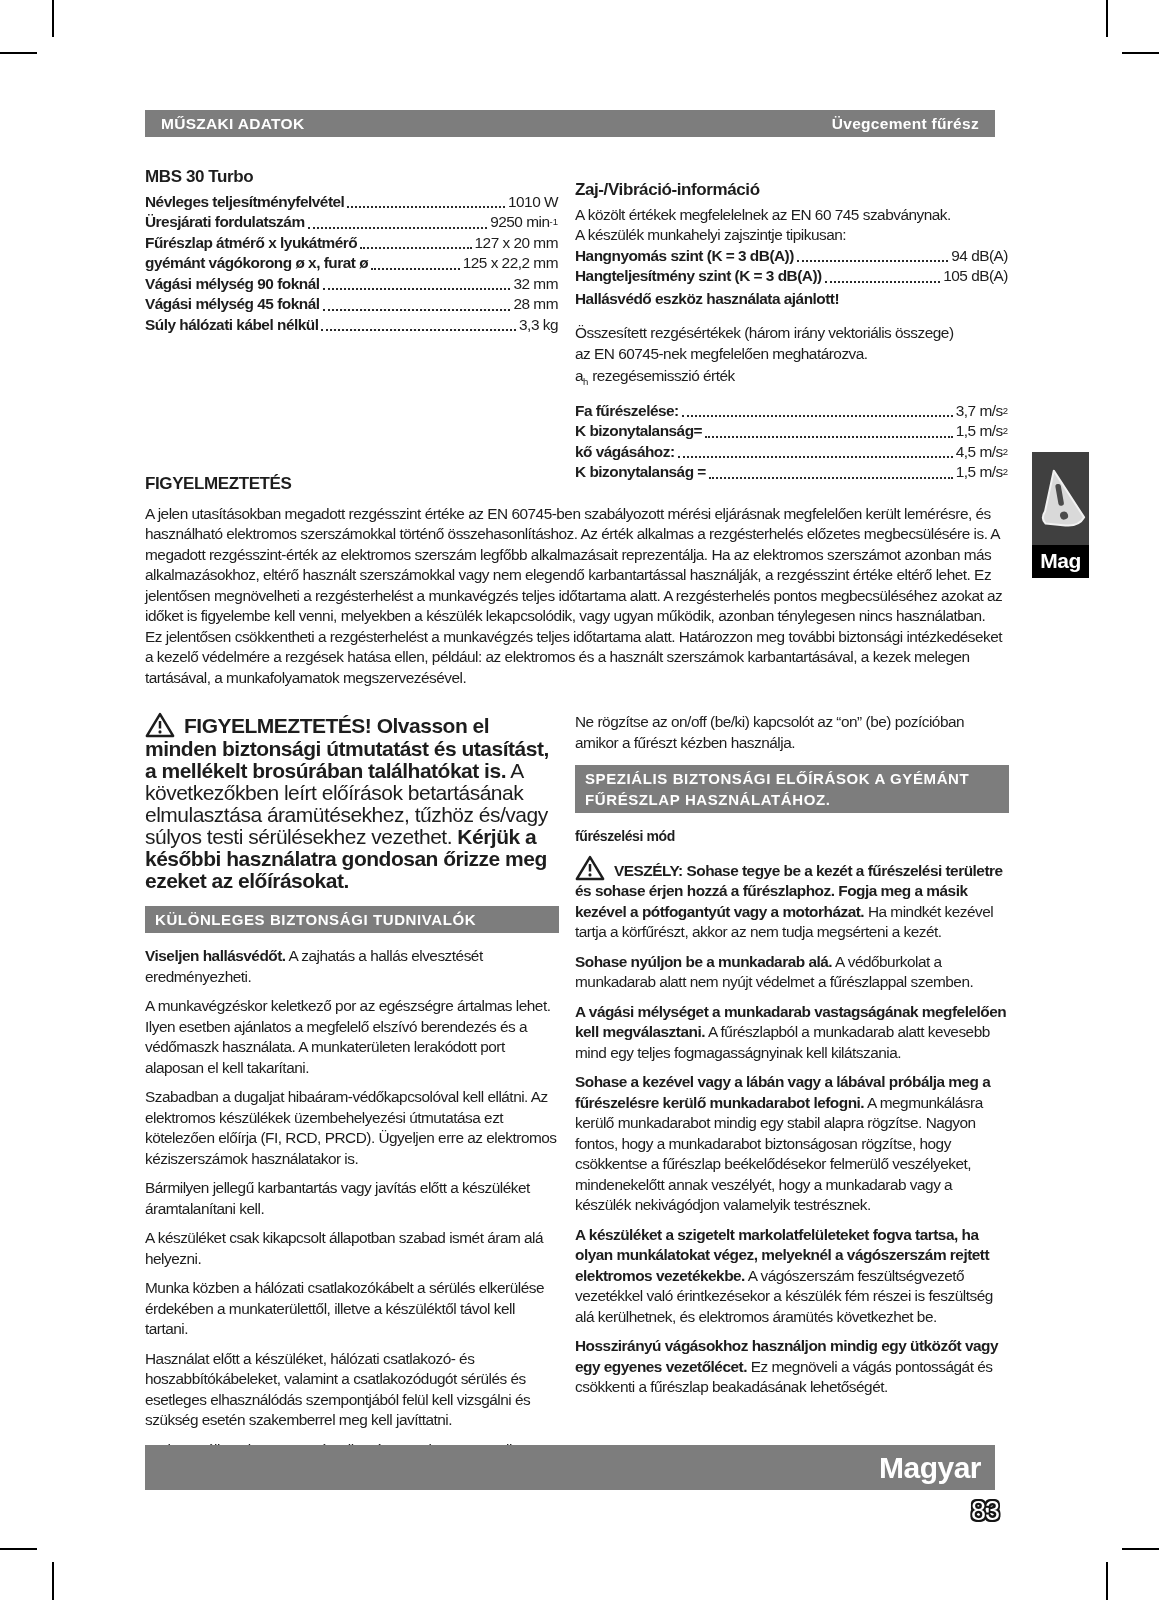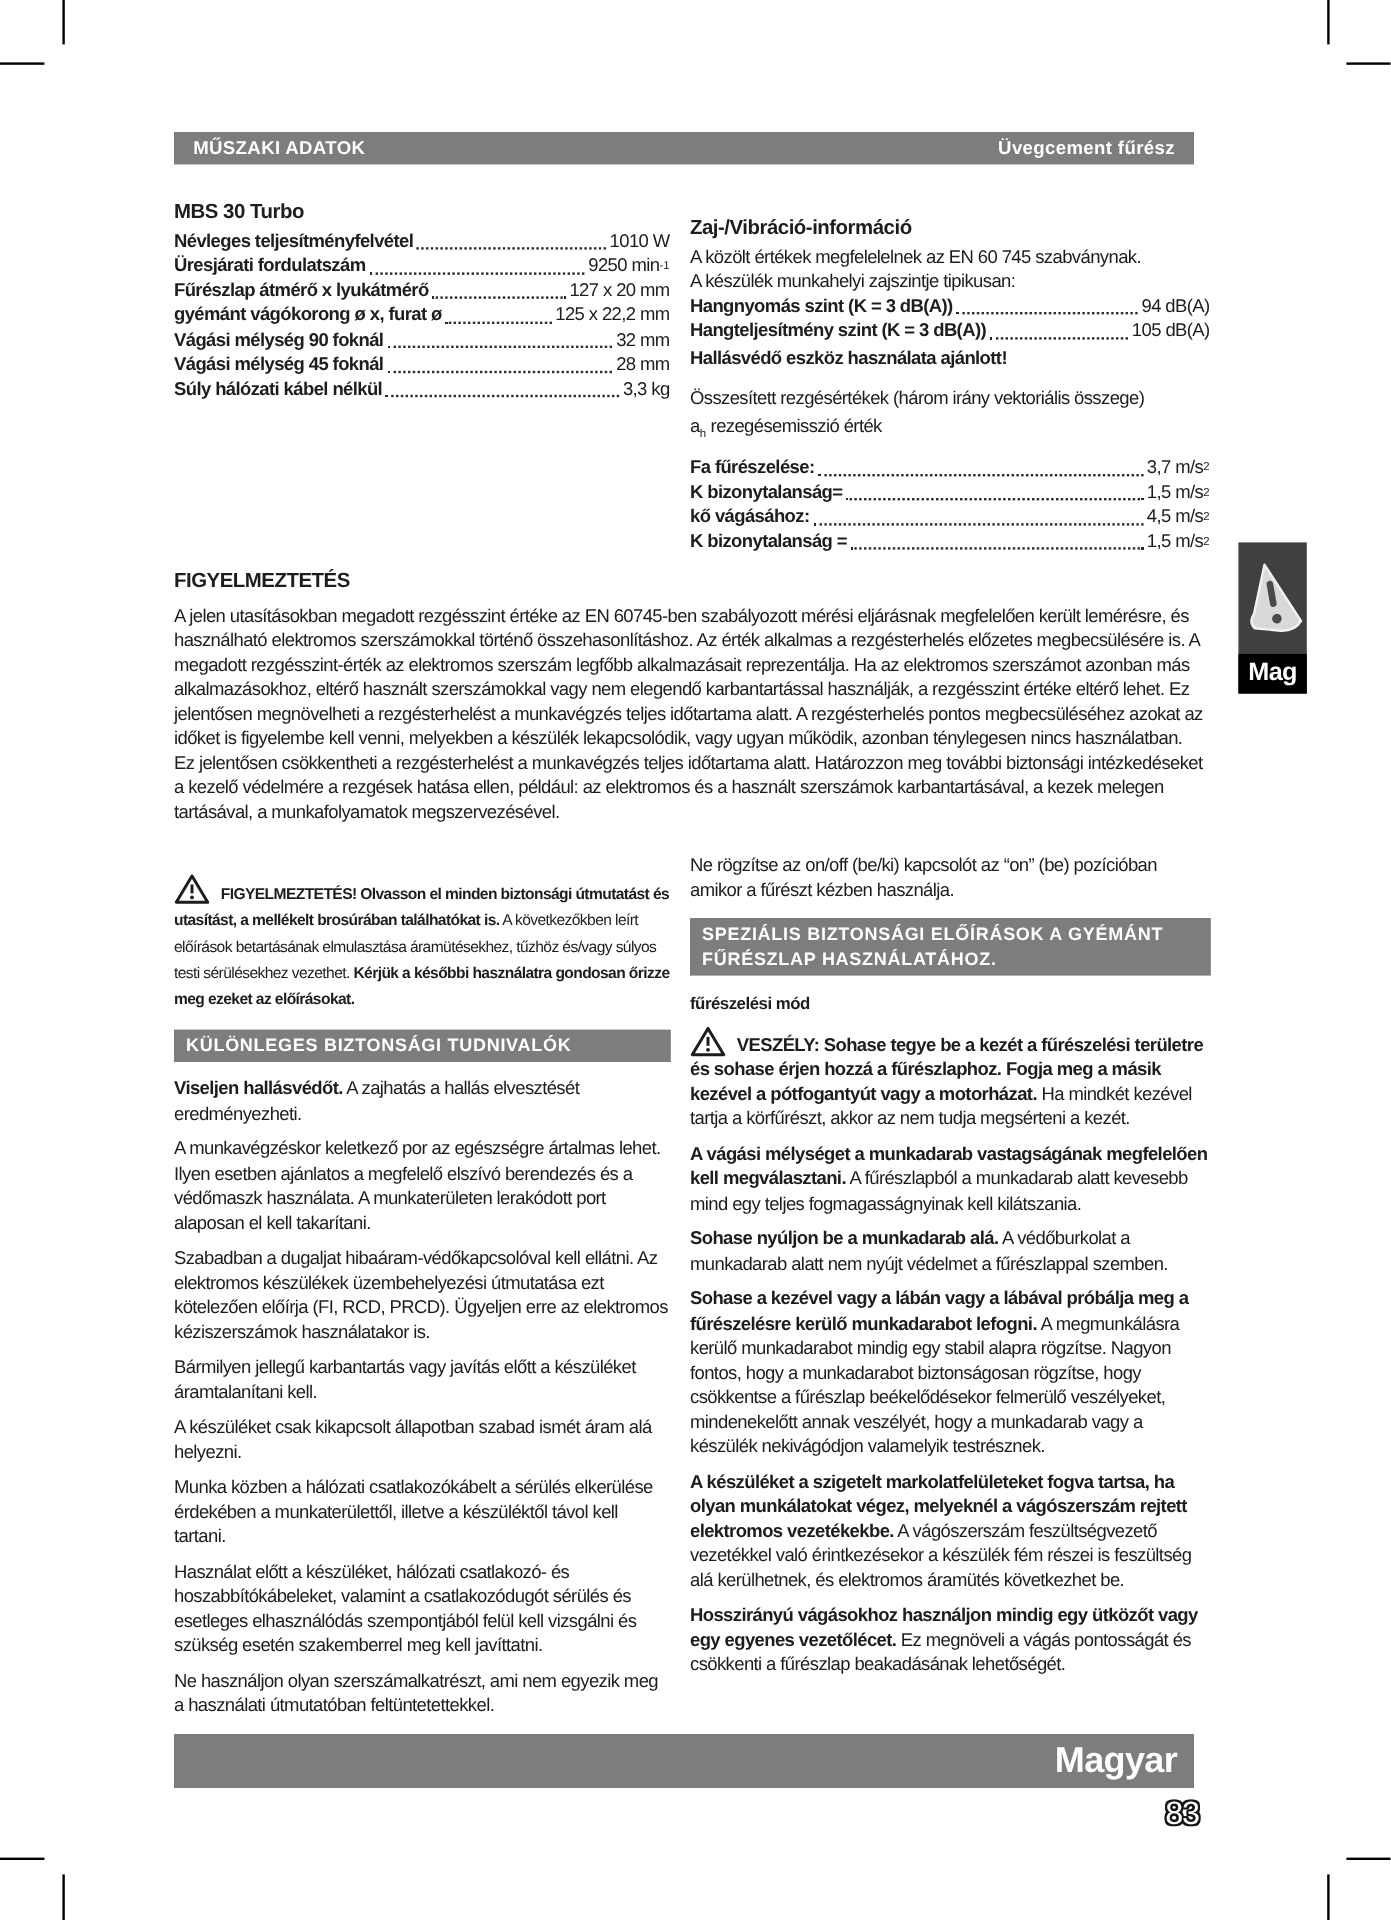--- a/index.html
+++ b/index.html
@@ -31,21 +31,21 @@
   .noise .note{font-weight:bold;margin:2px 0 14px;}
   .vibintro{margin-top:2px;}
   .ah-line{margin:2px 0 8px;}
 
   .warning-block{position:absolute;left:145px;top:474px;width:858px;}
   .warning-block h3{margin-bottom:9px;}
 
   .col-left{position:absolute;left:145px;top:712px;width:414px;}
   .col-right{position:absolute;left:575px;top:712px;width:434px;}
 
-  .alert{font-size:13px;line-height:22px;margin-bottom:14px;margin-top:16px;}
+  .alert{font-size:21px;line-height:22px;margin-bottom:14px;}
   .warn-icon{display:inline-block;width:30px;height:26px;vertical-align:-5px;margin-right:9px;}
   .warn-icon svg{width:100%;height:100%;}
 
   .section-bar{display:flex;align-items:center;min-height:27px;padding:3px 10px;
     font-weight:bold;font-size:15px;letter-spacing:.6px;margin:4px 0 13px;line-height:21px;}
   .section-bar.two-line{margin-top:12px;}
 
   .side-tab{position:absolute;left:1032px;top:452px;width:57px;height:126px;background:#404040;}
   .side-tab .tab-icon{position:absolute;left:3px;top:8px;width:51px;height:80px;}
   .side-tab .tab-label{position:absolute;left:0;bottom:0;width:100%;height:33px;background:#000;
@@ -129,20 +129,21 @@
         <span class="dots"></span>
         <span class="val">94 dB(A)</span>
     </div>
     <div class="dotrow">
       <span class="lbl">Hangteljesítmény szint (K = 3 dB(A))</span>
         <span class="dots"></span>
         <span class="val">105 dB(A)</span>
     </div>
     <div class="note">Hallásvédő eszköz használata ajánlott!</div>
     <div class="vibintro">Összesített rezgésértékek (három irány vektoriális összege)</div>
+    <div>az EN 60745-nek megfelelően meghatározva.</div>
     <div class="ah-line">
       <span>a</span><sub>h</sub><span> rezegésemisszió érték</span>
     </div>
     <div class="dotrow">
       <span class="lbl">Fa fűrészelése:</span>
         <span class="dots"></span>
         <span class="val">3,7 m/s</span>
         <sup>2</sup>
     </div>
     <div class="dotrow">
@@ -201,22 +202,22 @@
     <h4>fűrészelési mód</h4>
     <p>
       <span class="warn-icon">
         <svg viewBox="0 0 26 23" aria-hidden="true">
             <path d="M13 1.8 L24.6 21.2 H1.4 Z" fill="none" stroke="#1d1d1d" stroke-width="2.2" stroke-linejoin="round"></path>
             <rect x="11.9" y="8" width="2.2" height="6.6" fill="#1d1d1d"></rect>
             <circle cx="13" cy="17.6" r="1.4" fill="#1d1d1d"></circle>
           </svg>
       </span><span class="b">VESZÉLY: Sohase tegye be a kezét a fűrészelési területre és sohase érjen hozzá a fűrészlaphoz. Fogja meg a másik kezével a pótfogantyút vagy a motorházat.</span><span> Ha mindkét kezével tartja a körfűrészt, akkor az nem tudja megsérteni a kezét.</span>
     </p>
+    <p><span class="b">Sohase nyúljon be a munkadarab alá.</span><span> A védőburkolat a munkadarab alatt nem nyújt védelmet a fűrészlappal szemben.</span></p>
     <p><span class="b">A vágási mélységet a munkadarab vastagságának megfelelően kell megválasztani.</span><span> A fűrészlapból a munkadarab alatt kevesebb mind egy teljes fogmagasságnyinak kell kilátszania.</span></p>
-    <p><span class="b">Sohase nyúljon be a munkadarab alá.</span><span> A védőburkolat a munkadarab alatt nem nyújt védelmet a fűrészlappal szemben.</span></p>
     <p><span class="b">Sohase a kezével vagy a lábán vagy a lábával próbálja meg a fűrészelésre kerülő munkadarabot lefogni.</span><span> A megmunkálásra kerülő munkadarabot mindig egy stabil alapra rögzítse. Nagyon fontos, hogy a munkadarabot biztonságosan rögzítse, hogy csökkentse a fűrészlap beékelődésekor felmerülő veszélyeket, mindenekelőtt annak veszélyét, hogy a munkadarab vagy a készülék nekivágódjon valamelyik testrésznek.</span></p>
     <p><span class="b">A készüléket a szigetelt markolatfelületeket fogva tartsa, ha olyan munkálatokat végez, melyeknél a vágószerszám rejtett elektromos vezetékekbe.</span><span> A vágószerszám feszültségvezető vezetékkel való érintkezésekor a készülék fém részei is feszültség alá kerülhetnek, és elektromos áramütés következhet be.</span></p>
     <p><span class="b">Hosszirányú vágásokhoz használjon mindig egy ütközőt vagy egy egyenes vezetőlécet. </span><span> Ez megnöveli a vágás pontosságát és csökkenti a fűrészlap beakadásának lehetőségét.</span></p>
   </section>
 
   <aside class="side-tab">
     <span class="tab-icon">
       <svg viewBox="0 0 51 80" aria-hidden="true">
         <g transform="rotate(-20 25 40)">
           <path d="M25 10 L45 62 Q38 70 25 66 L6 60 Q2 54 8 48 Z" fill="#d9d9d9" stroke="#f2f2f2" stroke-width="2" stroke-linejoin="round" transform="rotate(8 25 40)"></path>

